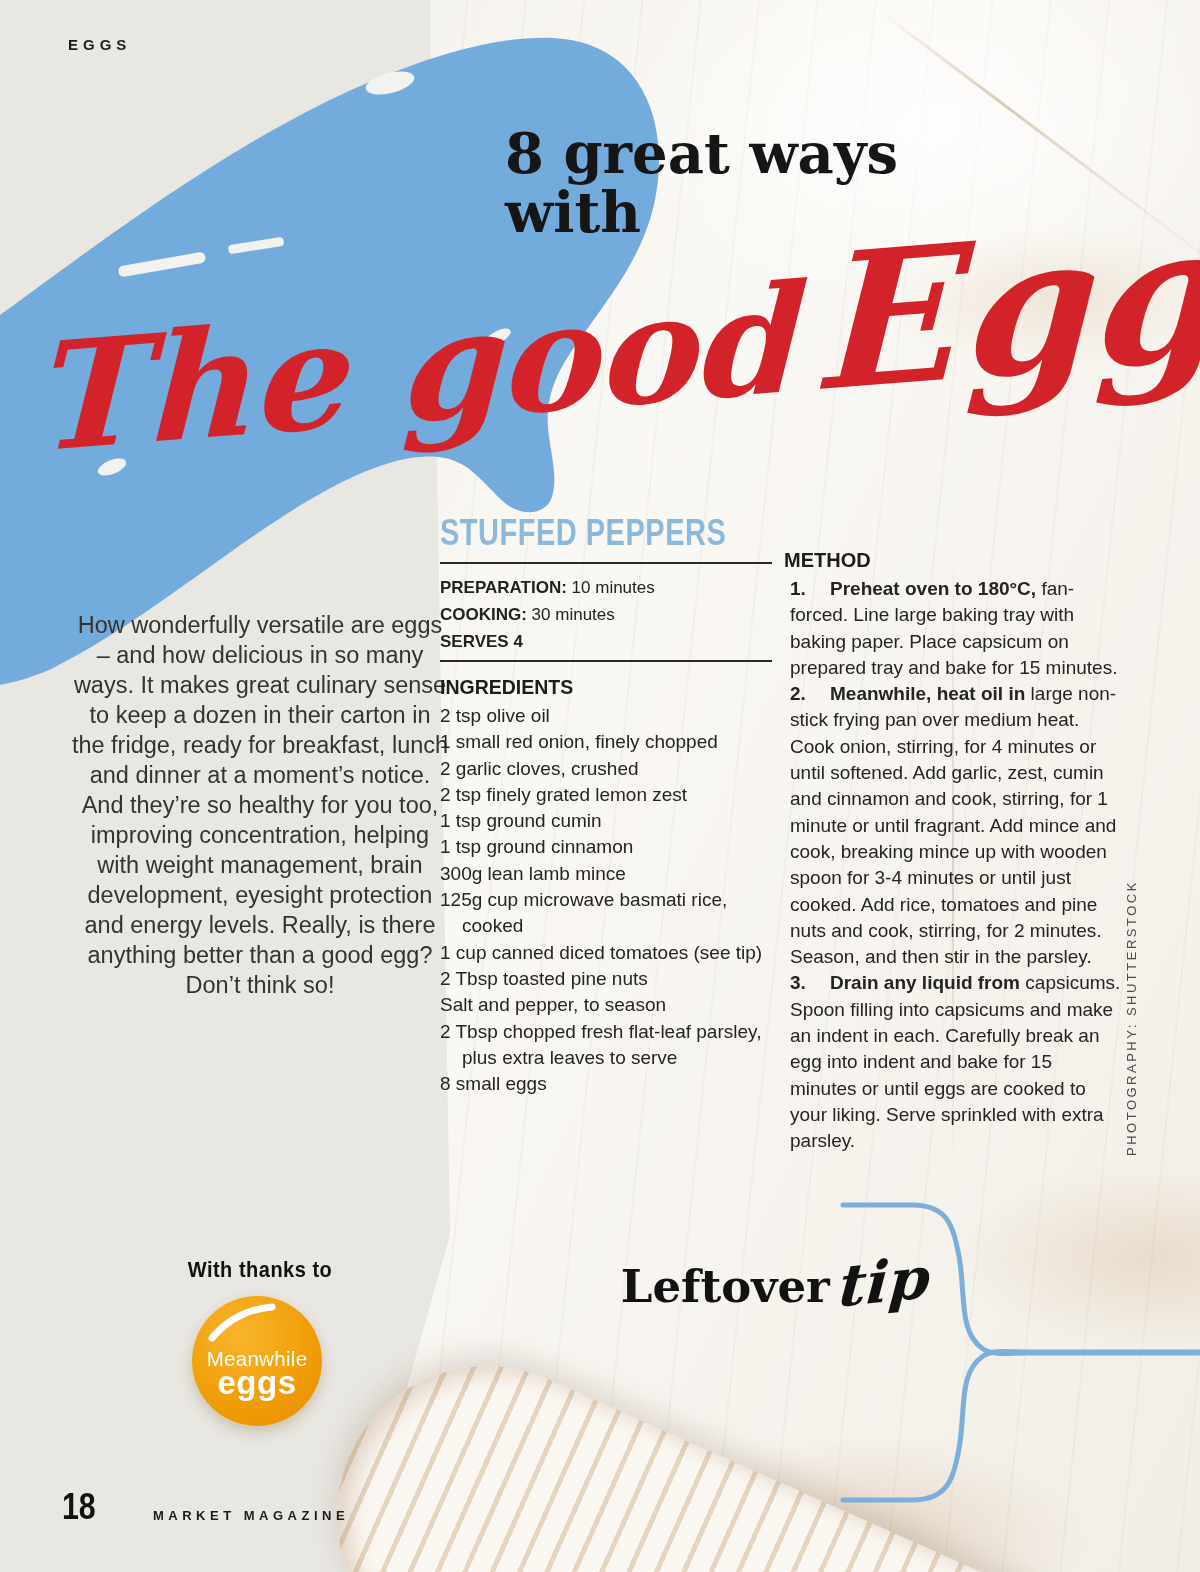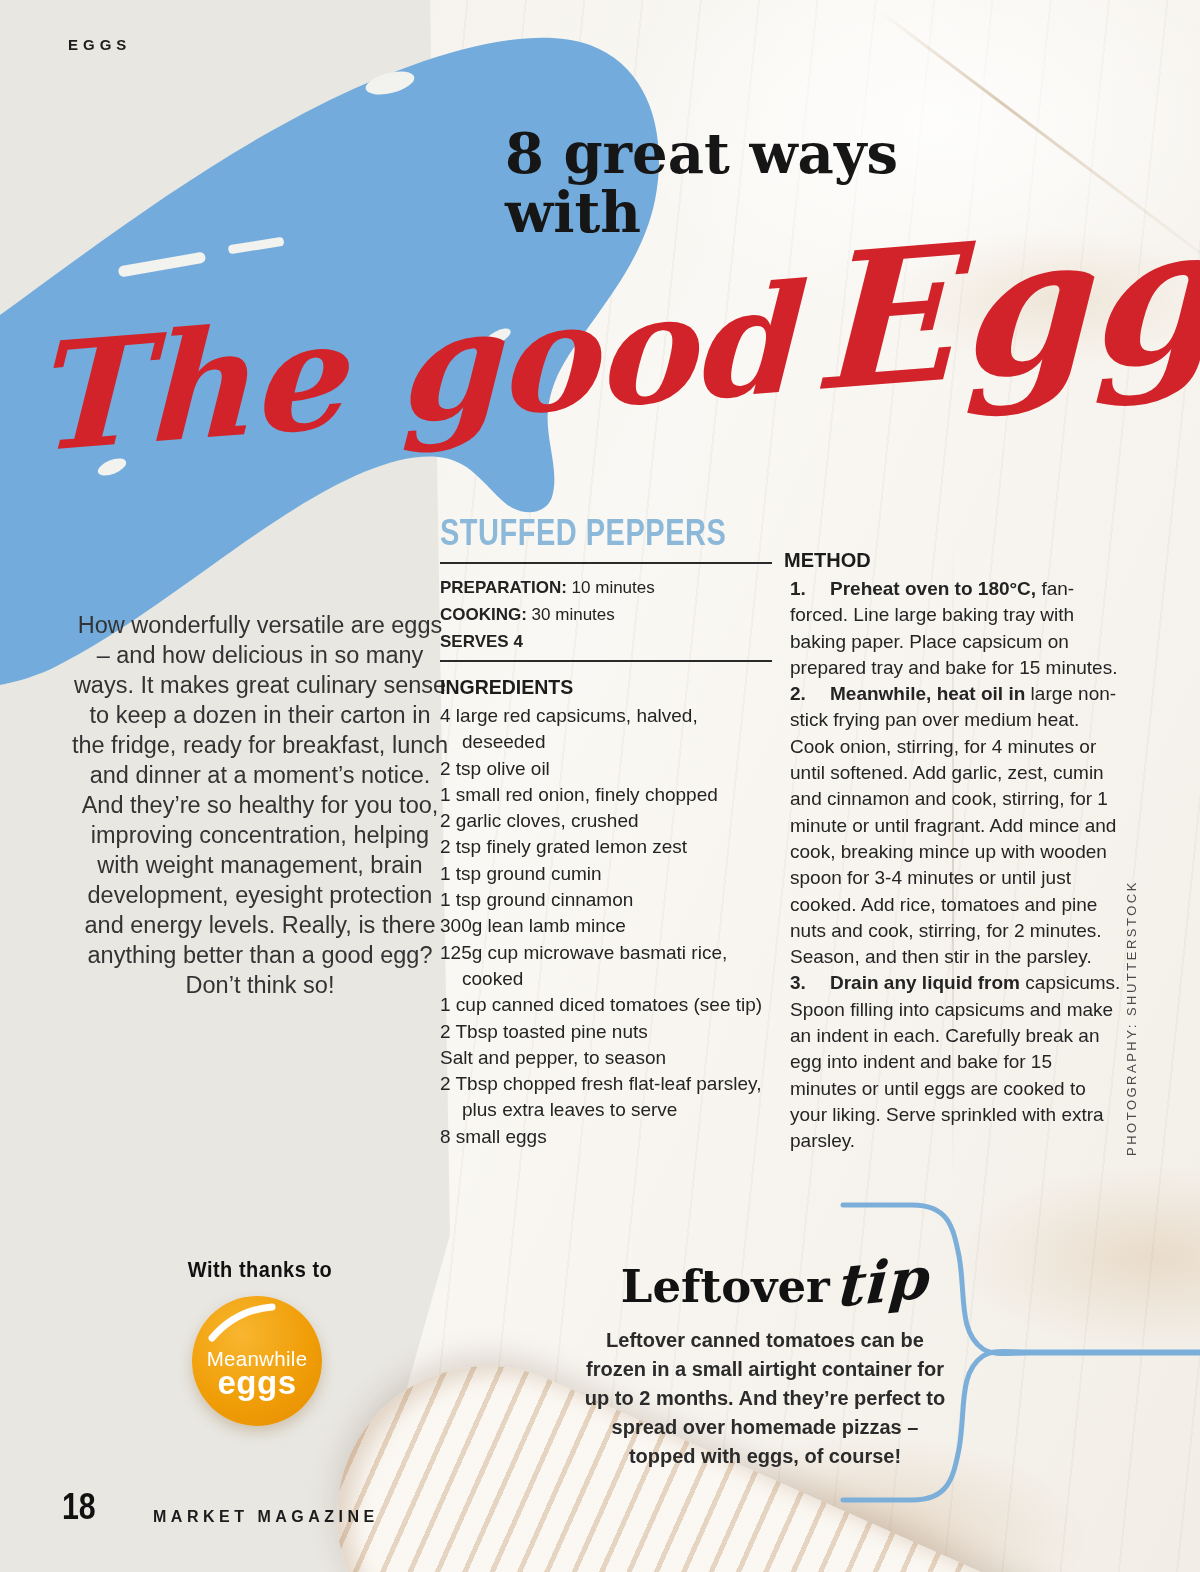--- a/index.html
+++ b/index.html
@@ -86,21 +86,21 @@
   .tip-title{position:absolute;z-index:6;left:590px;top:1248px;width:370px;text-align:center;white-space:nowrap;color:#121212;}
   .tip-title .serif{font-family:"DejaVu Serif",serif;font-weight:700;font-size:45px;}
   .tip-title .script{font-family:"DejaVu Serif",serif;font-style:italic;font-weight:700;font-size:58px;
     display:inline-block;transform:skewX(-10deg) rotate(-6deg);margin-left:10px;}
   .tip-body{position:absolute;z-index:6;left:582px;top:1326px;width:366px;margin:0;text-align:center;
     font-size:20px;line-height:29px;font-weight:700;color:#2b2b2b;}
 
   
   .page-num{position:absolute;z-index:6;left:62px;top:1486px;font-size:37px;font-weight:700;color:#111;
     transform:scaleX(.82);transform-origin:left;}
-  .mag-name{position:absolute;z-index:6;left:153px;top:1508px;font-size:16px;font-weight:700;letter-spacing:4.5px;color:#1c1c1c;}
+  .mag-name{position:absolute;z-index:6;left:153px;top:1508px;font-size:13px;font-weight:700;letter-spacing:4.5px;color:#1c1c1c;}
 </style>
 </head>
 <body>
 
 <div class="page">
 
   <div class="photo-bg"></div>
   <div class="crease c1"></div>
   <div class="crease c2"></div>
   <div class="board"></div>
@@ -146,21 +146,20 @@
   <div class="recipe-name">STUFFED PEPPERS</div>
   <div class="rule r1"></div>
   <div class="meta">
       <div><span class="b">PREPARATION:</span> 10 minutes</div>
       <div><span class="b">COOKING:</span> 30 minutes</div>
       <div><span class="b">SERVES 4</span></div>
     </div>
   <div class="rule r2"></div>
   <div class="ing-header">INGREDIENTS</div>
   <div class="ing-list">
-      <div class="ing">4 large red capsicums, halved, deseeded</div>
       <div class="ing">2 tsp olive oil</div>
       <div class="ing">1 small red onion, finely chopped</div>
       <div class="ing">2 garlic cloves, crushed</div>
       <div class="ing">2 tsp finely grated lemon zest</div>
       <div class="ing">1 tsp ground cumin</div>
       <div class="ing">1 tsp ground cinnamon</div>
       <div class="ing">300g lean lamb mince</div>
       <div class="ing">125g cup microwave basmati rice, cooked</div>
       <div class="ing">1 cup canned diced tomatoes (see tip)</div>
       <div class="ing">2 Tbsp toasted pine nuts</div>
@@ -179,18 +178,17 @@
   <div class="credit">PHOTOGRAPHY: SHUTTERSTOCK</div>
 
   <svg class="brace" viewBox="0 0 1200 1572" aria-hidden="true">
     <path d="M 843 1205 L 912 1205 C 948 1205 953 1226 959 1256 C 966 1294 958 1332 983 1349 C 994 1356 1008 1353 1028 1353 L 1200 1353"></path>
     <path d="M 843 1500 L 912 1500 C 948 1500 953 1479 959 1449 C 966 1411 958 1373 983 1356 C 994 1349 1008 1352 1028 1352 L 1200 1352"></path>
   </svg>
 
   <div class="tip-title">
     <span class="serif">Leftover</span><span class="script">tip</span>
   </div>
-  <p class="tip-body">Leftover canned tomatoes can be frozen in a small airtight container for up to 2 months. And they’re perfect to spread over homemade pizzas – topped with eggs, of course!</p>
 
   <div class="page-num">18</div>
   <div class="mag-name">MARKET MAGAZINE</div>
 
 </div>
 
 </body></html>

